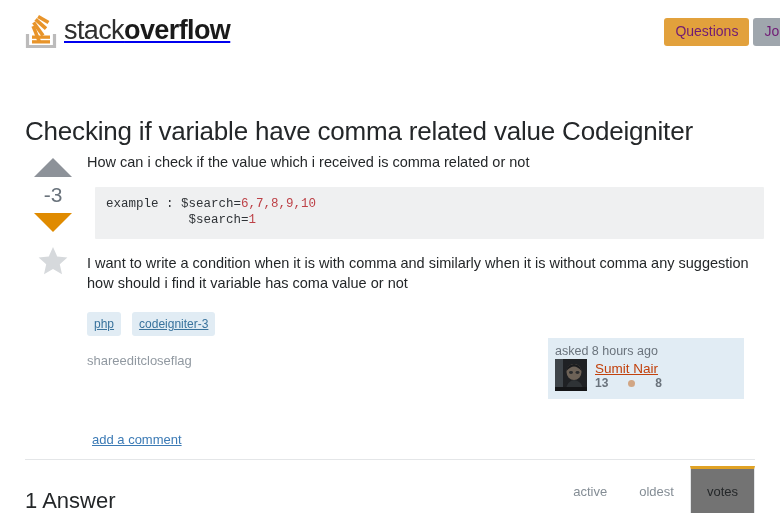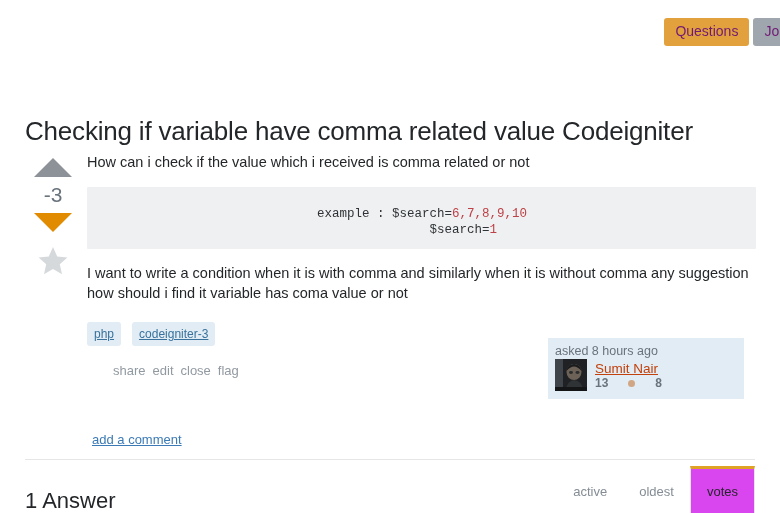--- a/index.html
+++ b/index.html
@@ -127,32 +127,31 @@
     padding-left: 6px;
   }
   .post-text {
     font-size: 14.5px;
     line-height: 1.42;
     color: #242729;
     margin: 0 0 14px 0;
   }
   pre.code-block {
     background: #eff0f1;
-    margin: 0 0 14px 0;
-    padding: 19px 10px 10px 11px;
+    margin: 0 0 14px 8px;
+    padding: 9px 10px 10px 11px;
     font-family: "Liberation Mono", "DejaVu Sans Mono", monospace;
     font-size: 12.5px;
     line-height: 1.33;
     color: #2f3337;
     white-space: pre;
     overflow: hidden;
     border-radius: 1px;
     width: 648px;
     box-sizing: content-box;
-    text-align: center;
   }
   pre.code-block .num { color: #bd4147; }
 
   .tags {
     margin: 18px 0 0 0;
     display: flex;
     gap: 11px;
   }
   .tag {
     background: #e1ecf4;
@@ -162,22 +161,20 @@
     padding: 6px 7px 6px;
     border-radius: 3px;
     white-space: nowrap;
   }
 
   .post-actions {
     margin-top: 17px;
     font-size: 13px;
     color: #9199a1;
     display: flex;
-    gap: 7px;
-    margin-left: 26px;
   }
   .post-actions span { cursor: pointer; }
 
   
   .usercard {
     position: absolute;
     left: 548px;
     top: 338px;
     width: 196px;
     background: #e1ecf4;
@@ -266,32 +263,48 @@
   }
   .sort-tab {
     font-size: 13px;
     color: #848d95;
     padding: 19px 16px 0 16px;
     line-height: 1;
     box-sizing: border-box;
   }
   .sort-tab.active {
     color: #242729;
-    background: #d946ef;
+    background: #737373;
     border-top: 3px solid #e0a224;
     border-left: 1px solid #e4e6e8;
     border-right: 1px solid #e4e6e8;
     padding-top: 16px;
   }
 </style>
 </head>
 <body>
 
 <div class="topbar">
 
+  <a class="logo-wrap" href="#">
+    <span class="logo-mark">
+      <svg width="34" height="36" viewBox="0 0 34 36">
+        <g fill="#e8942a">
+          <rect x="17.5" y="1.5" width="3.6" height="12" transform="rotate(-60 19.3 7.5)"></rect>
+          <rect x="15.0" y="5.0" width="3.6" height="14" transform="rotate(-48 16.8 12)"></rect>
+          <rect x="12.5" y="9.0" width="3.6" height="16" transform="rotate(-36 14.3 17)"></rect>
+          <rect x="10.5" y="13.5" width="3.6" height="17" transform="rotate(-22 12.3 22)"></rect>
+        </g>
+        <rect x="8" y="23.5" width="18" height="3.3" fill="#e8942a"></rect>
+        <rect x="8" y="28.2" width="18" height="3.3" fill="#e8942a"></rect>
+        <path d="M3.5 22 L3.5 34.5 L30.5 34.5 L30.5 22" fill="none" stroke="#bcbbbb" stroke-width="3.2"></path>
+      </svg>
+    </span>
+    <span class="logo-text"><span>stack</span><b>overflow</b></span>
+  </a>
 
   <div class="nav-tabs">
     <div class="nav-tab active">
       <span>Questions</span>
     </div>
     <div class="nav-tab">
       <span>Job</span>
     </div>
   </div>
 

